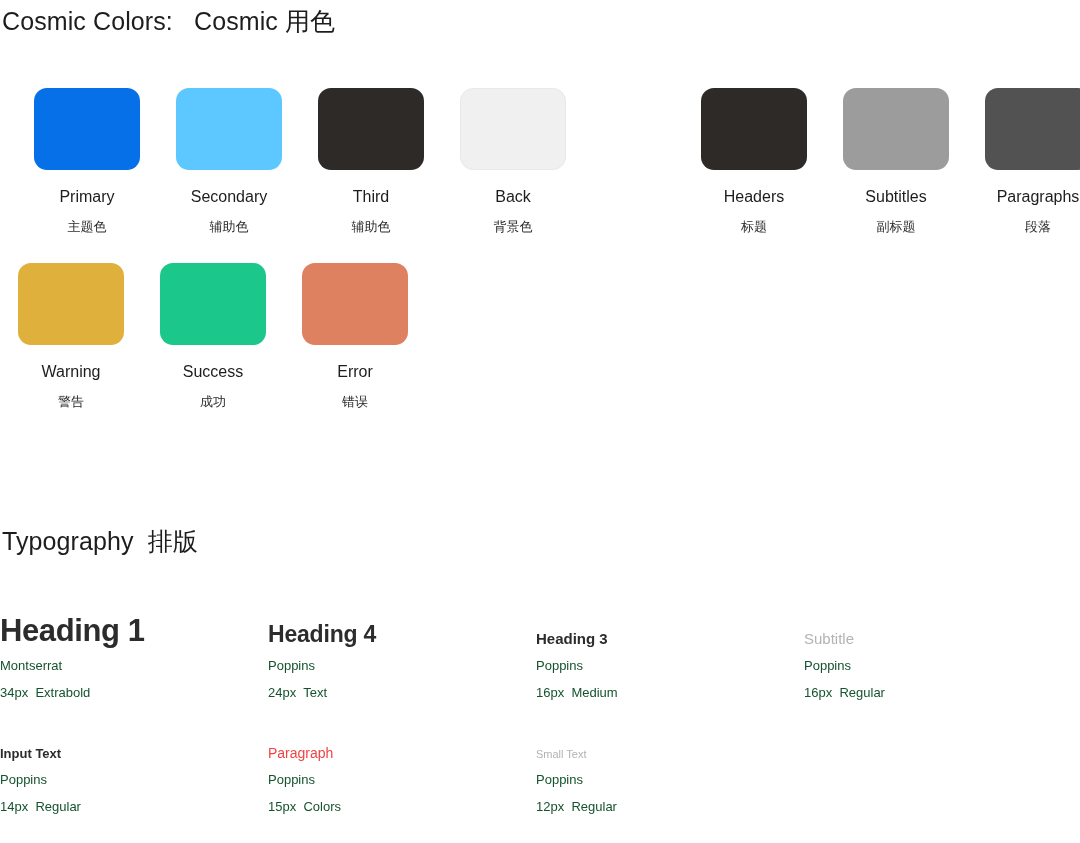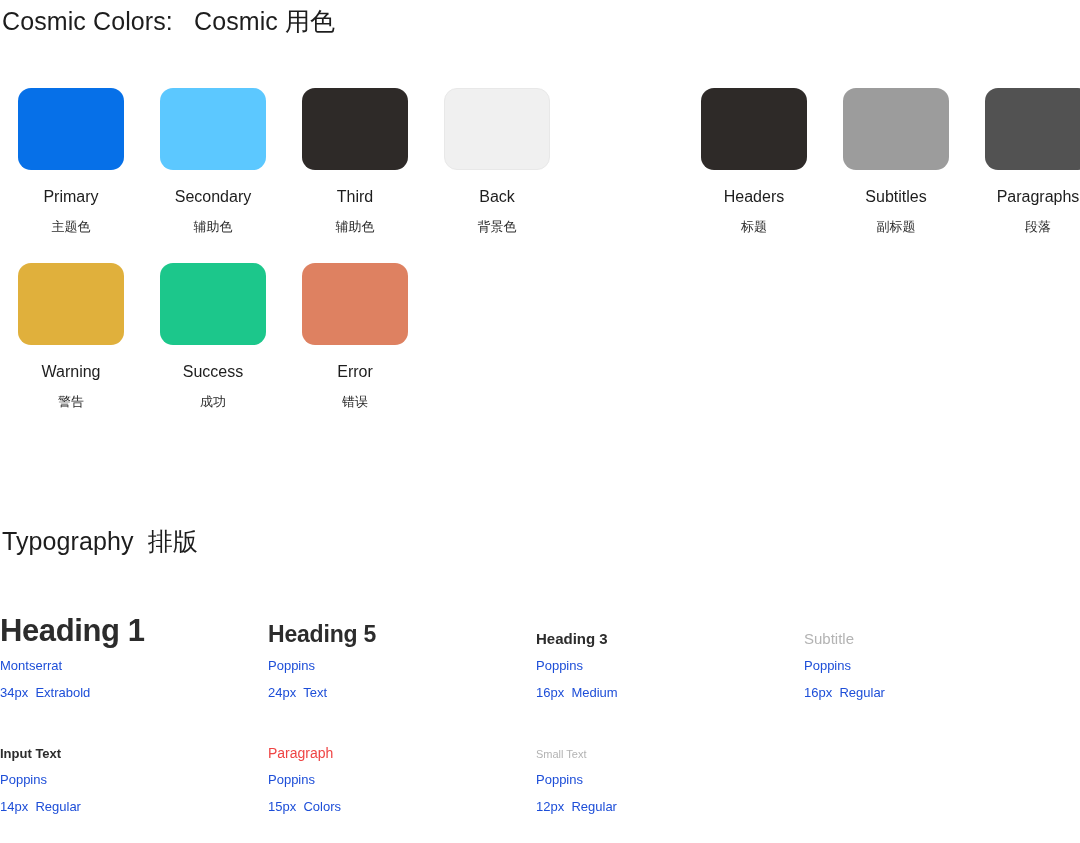--- a/index.html
+++ b/index.html
@@ -27,21 +27,21 @@
     line-height: 1;
   }
   #colors-title { left: 2px; top: 9px; }
   #typography-title { left: 2px; top: 529px; }
 
   
   .swatch-grid {
     position: absolute;
     display: flex;
   }
-  #palette-left   { left: 0px;   top: 88px;  }
+  #palette-left   { left: 16px;   top: 88px;  }
   #palette-right  { left: 683px; top: 88px;  }
   #palette-status { left: 0px;   top: 263px; }
 
   .swatch-cell {
     width: 142px;
     display: flex;
     flex-direction: column;
     align-items: center;
   }
   .swatch-chip {
@@ -74,21 +74,21 @@
   #type-row-1 { left: 0px; top: 598px; }
   #type-row-2 { left: 0px; top: 728px; }
 
   .type-cell { width: 268px; }
   .type-sample {
     line-height: 1;
     white-space: nowrap;
     margin: 0;
   }
   .type-meta {
-    color: #1d4ed8;
+    color: #14532d;
     font-size: 13px;
     line-height: 1;
     white-space: pre;
     margin: 0;
   }
   .type-meta.font-name { margin-top: 13px; }
   .type-meta.font-spec { margin-top: 14px; }
 
   
   .s-h1 { font-size: 31px; font-weight: bold; letter-spacing: -0.4px; color: #2c2c2c; }
@@ -170,21 +170,21 @@
 <div class="type-row" id="type-row-1">
     <div class="type-cell">
       <div class="sample-wrap">
         <div class="type-sample s-h1">Heading 1</div>
       </div>
       <div class="type-meta font-name">Montserrat</div>
       <div class="type-meta font-spec">34px  Extrabold</div>
     </div>
     <div class="type-cell">
       <div class="sample-wrap">
-        <div class="type-sample s-h2">Heading 5</div>
+        <div class="type-sample s-h2">Heading 4</div>
       </div>
       <div class="type-meta font-name">Poppins</div>
       <div class="type-meta font-spec">24px  Text</div>
     </div>
     <div class="type-cell">
       <div class="sample-wrap">
         <div class="type-sample s-h3">Heading 3</div>
       </div>
       <div class="type-meta font-name">Poppins</div>
       <div class="type-meta font-spec">16px  Medium</div>

